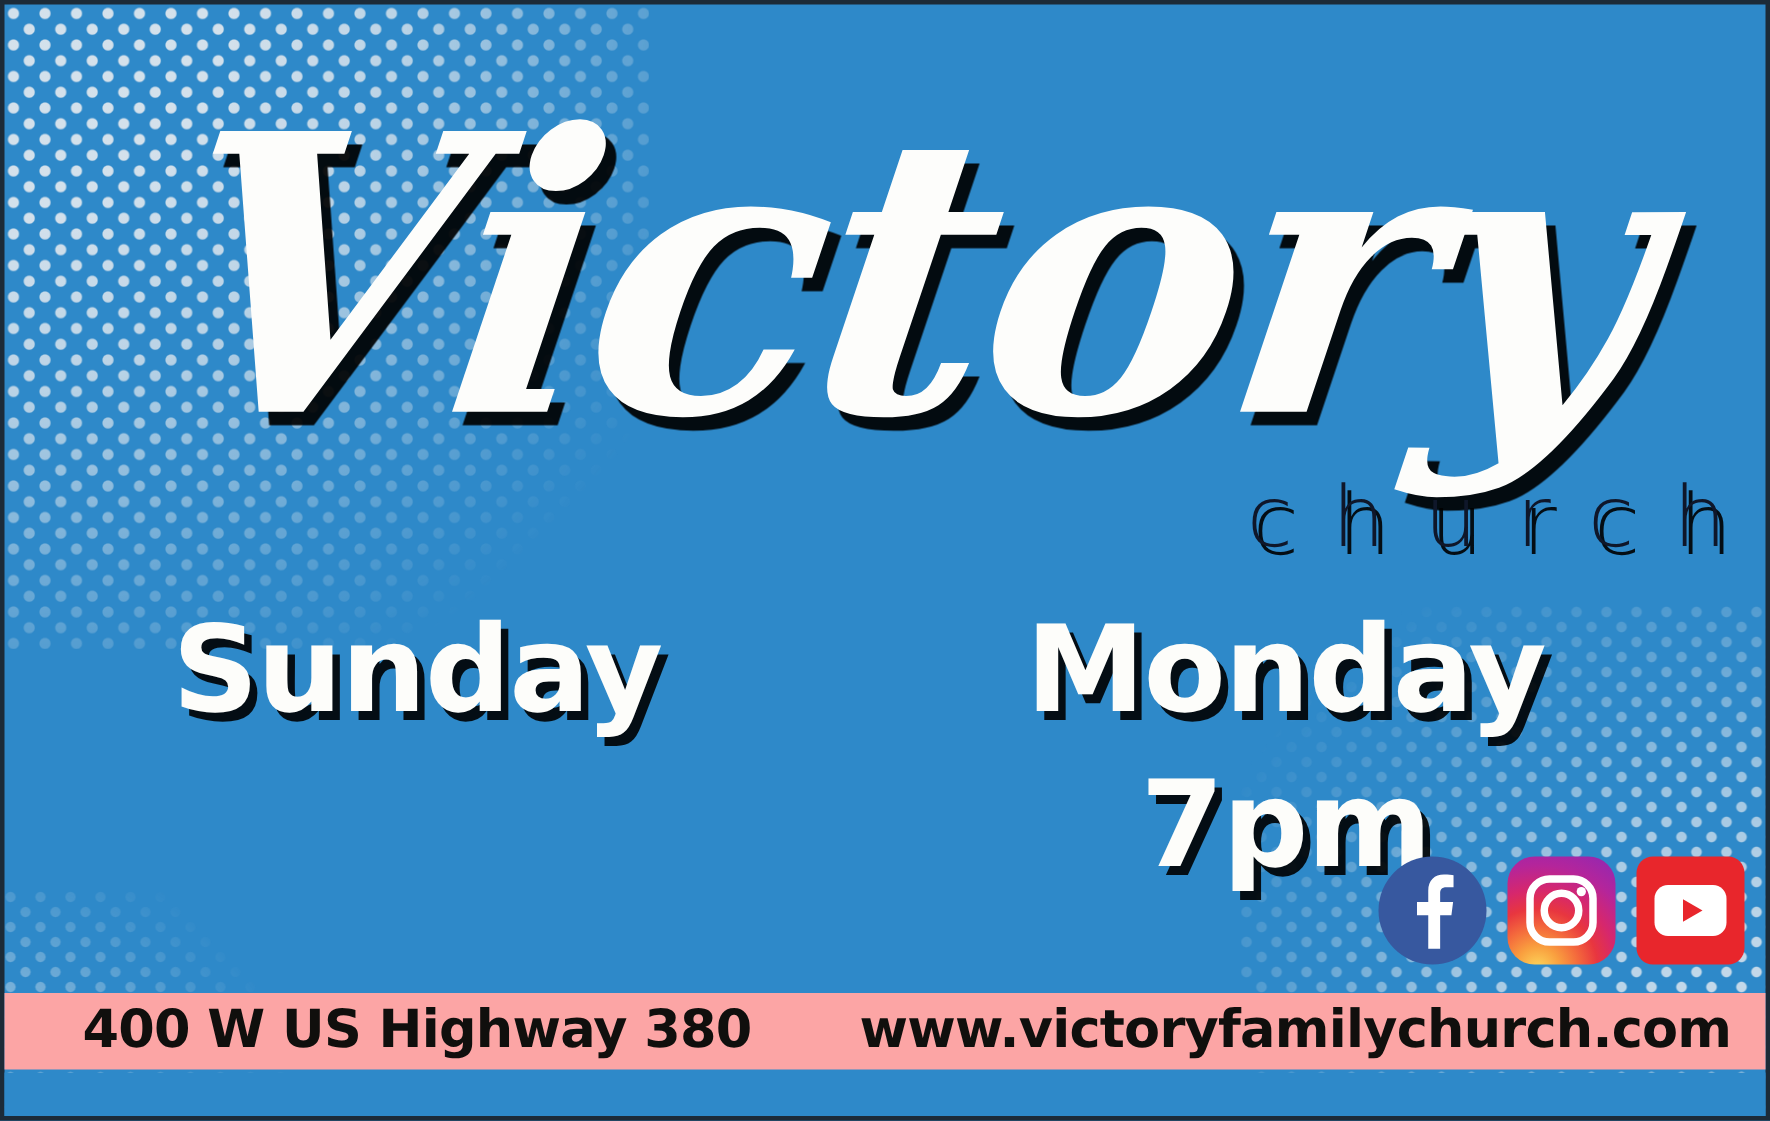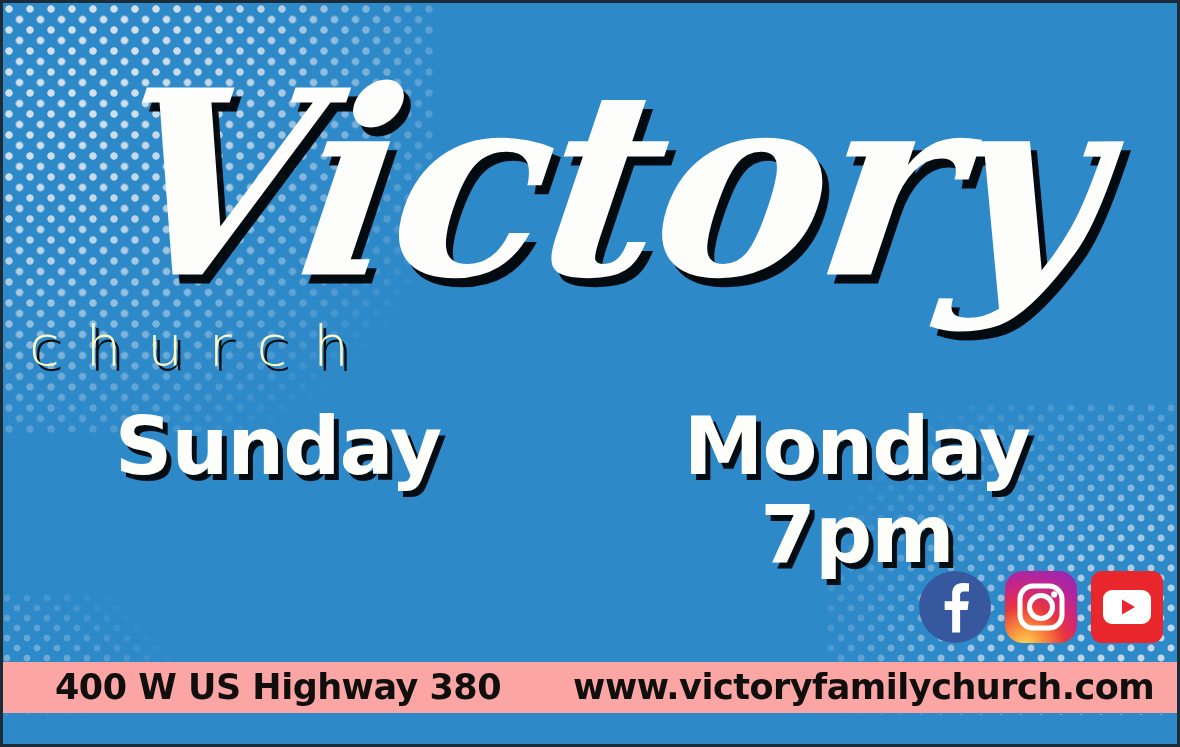--- a/index.html
+++ b/index.html
@@ -65,22 +65,22 @@
     font-weight:700;
     font-size:250px;
     letter-spacing:-2px;
     filter:drop-shadow(7px 9px 0 rgba(0,0,0,.92));
     white-space:nowrap;
   }
   .logo-victory svg{display:block;width:100%;height:360px;overflow:visible;}
 
   .logo-church{
     position:absolute;left:0;right:0;top:306px;
-    text-align:left;
-    color:#fef9c3;
+    text-align:right;
+    color:#0f172a;
     font-family:"DejaVu Sans",sans-serif;
     font-weight:300;
     font-size:56px;
     letter-spacing:26px;
     text-indent:26px;
     text-shadow:4px 5px 0 rgba(0,0,0,.9);
   }
 
   
   .times{
@@ -95,21 +95,21 @@
     line-height:1.0;
     text-shadow:5px 6px 0 rgba(0,0,0,.9);
     display:block;
     letter-spacing:-1px;
   }
   .col-sunday{left:60px;width:430px;}
   .col-sunday .day{font-size:80px;}
   .col-sunday .hour{font-size:80px;margin-top:8px;}
   .col-wednesday{right:40px;width:560px;}
   .col-wednesday .day{font-size:80px;}
-  .col-wednesday .hour{font-size:80px;margin-top:8px;}
+  .col-wednesday .hour{font-size:80px;margin-top:23px;}
 
   
   .social{
     position:absolute;right:14px;top:568px;
     display:flex;align-items:center;gap:14px;
   }
   .social-icon{
     width:72px;height:72px;
     display:flex;align-items:center;justify-content:center;
     position:relative;

